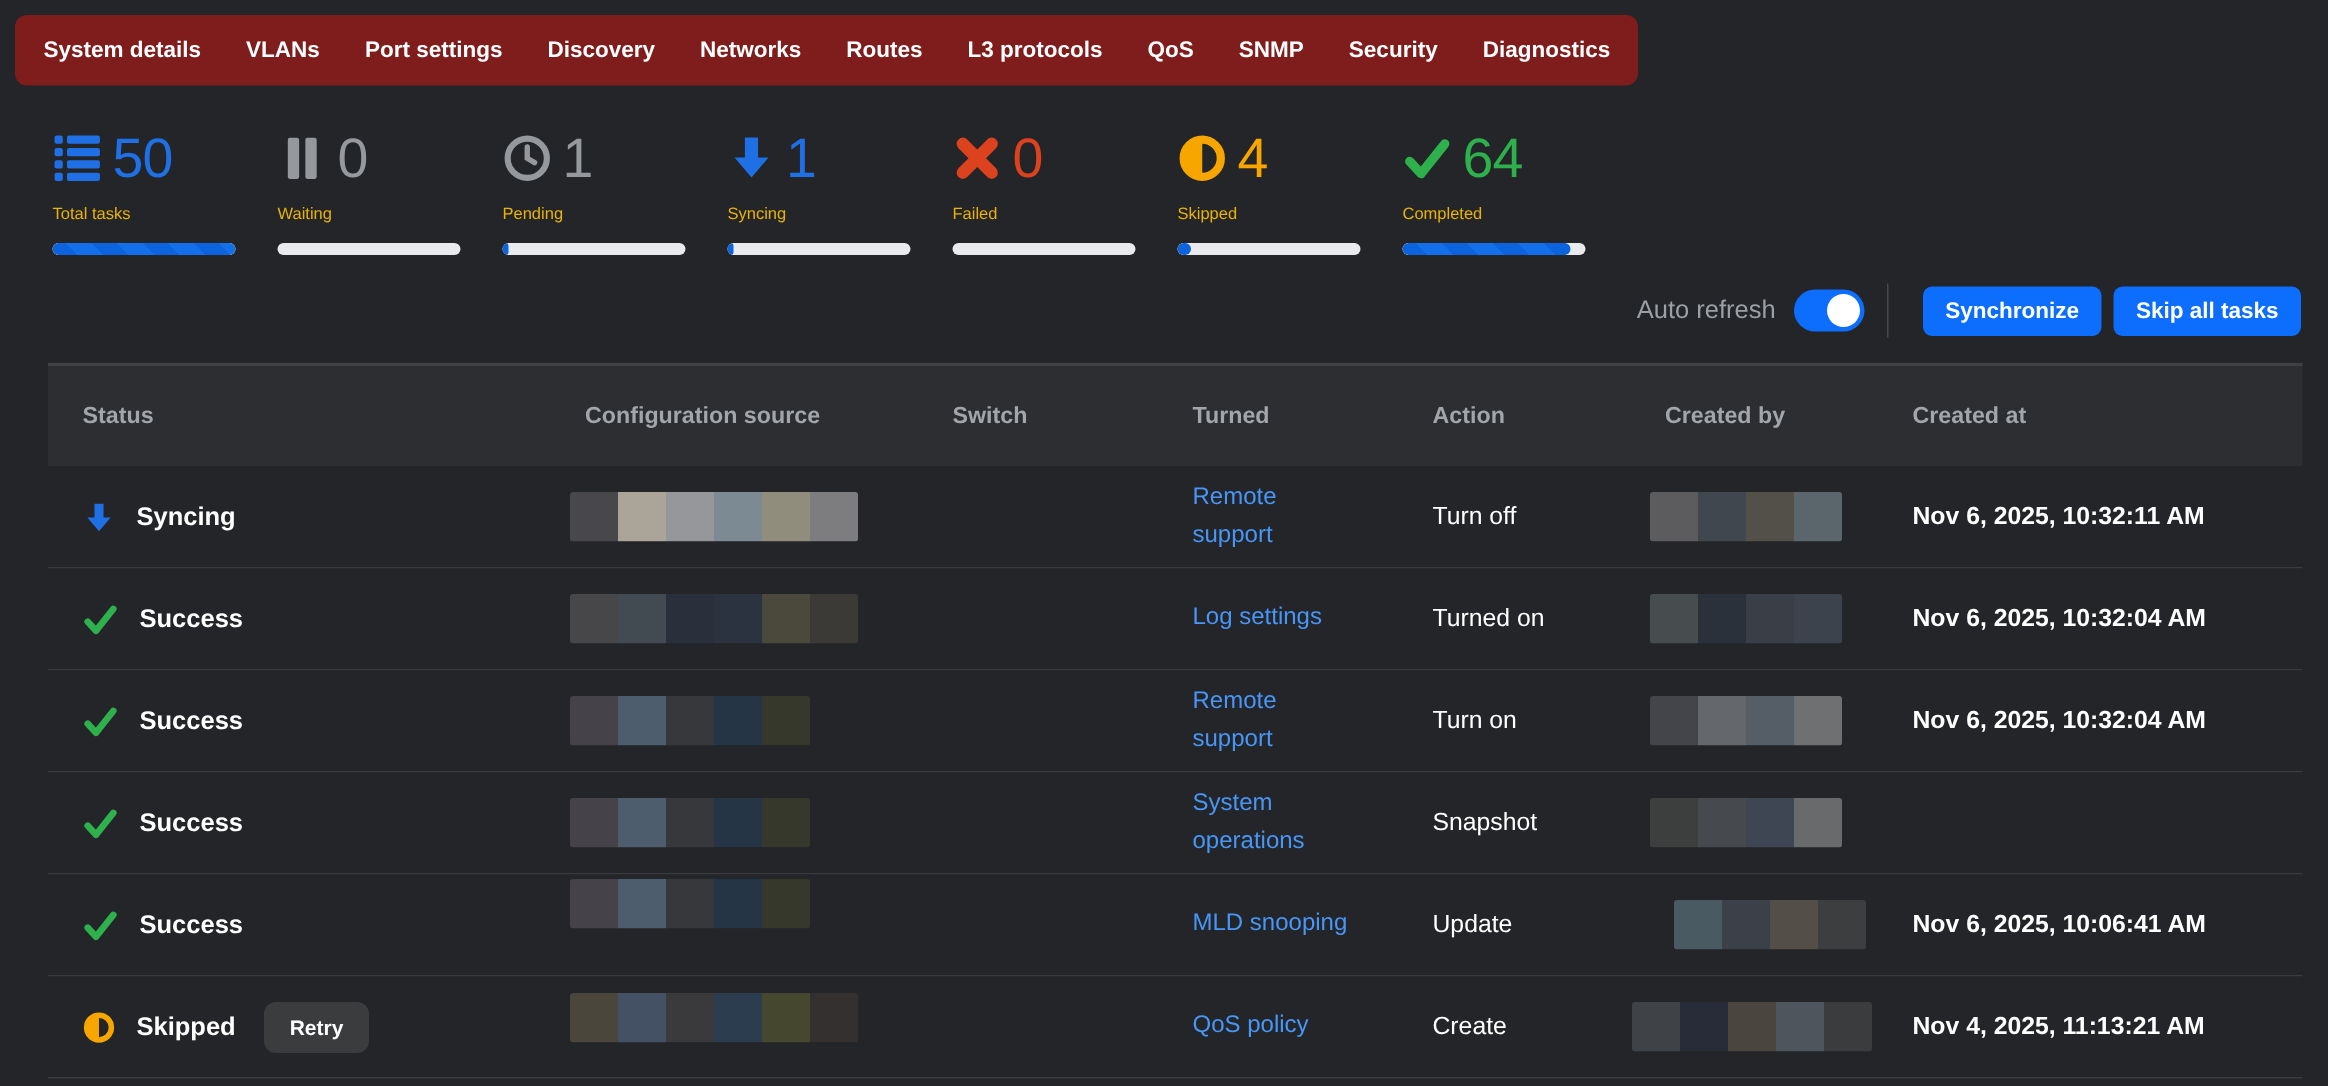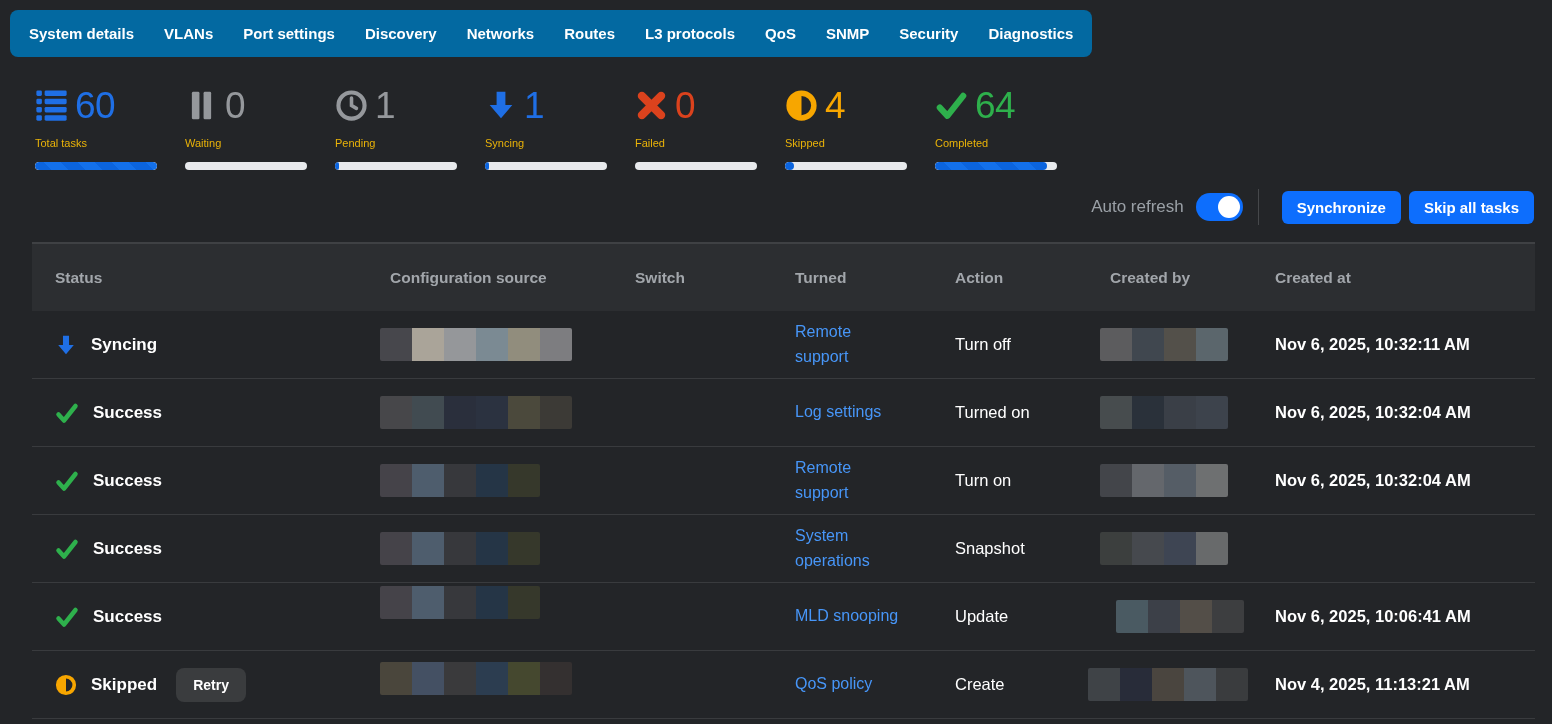--- a/index.html
+++ b/index.html
@@ -2,21 +2,21 @@
 <html><head>
 <meta charset="utf-8">
 <style>
   html,body{margin:0;padding:0;}
   body{
     width:1552px;height:724px;background:#232528;overflow:hidden;position:relative;
     font-family:"Liberation Sans",sans-serif;-webkit-font-smoothing:antialiased;
   }
   
   .tabsbar{
-    position:absolute;left:10px;top:10px;height:47px;background:#0369a1;border-radius:8px;
+    position:absolute;left:10px;top:10px;height:47px;background:#7f1d1d;border-radius:8px;
     display:inline-flex;align-items:center;padding:0 4px;white-space:nowrap;
   }
   .tab{
     color:#fff;font-size:15px;font-weight:600;padding:0 15px;height:47px;display:flex;
     align-items:center;border-radius:8px;cursor:pointer;
   }
   .tab.active{background:#0d6efd;}
   
   .stats{position:absolute;left:35px;top:82px;display:flex;}
   .stat{width:122px;margin-right:28px;}
@@ -87,21 +87,21 @@
               <rect x="7" y="1" width="16" height="4" rx="1"></rect>
              <rect x="1" y="7" width="4" height="4" rx="1"></rect>
               <rect x="7" y="7" width="16" height="4" rx="1"></rect>
              <rect x="1" y="13" width="4" height="4" rx="1"></rect>
               <rect x="7" y="13" width="16" height="4" rx="1"></rect>
              <rect x="1" y="19" width="4" height="4" rx="1"></rect>
               <rect x="7" y="19" width="16" height="4" rx="1"></rect>
             </g>
           </svg>
         </span>
-       <span class="stat-num" style="color:#1f6fe5">60</span>
+       <span class="stat-num" style="color:#1f6fe5">50</span>
      </div>
      <div class="stat-label">Total tasks</div>
      <div class="stat-bar">
        <div class="stat-fill" style="width:100%"></div>
      </div>
     </div>
     <div class="stat">
       <div class="stat-top">
        <span class="stat-icon">
           <svg width="33" height="33" viewBox="0 0 24 24" xmlns="http://www.w3.org/2000/svg">

